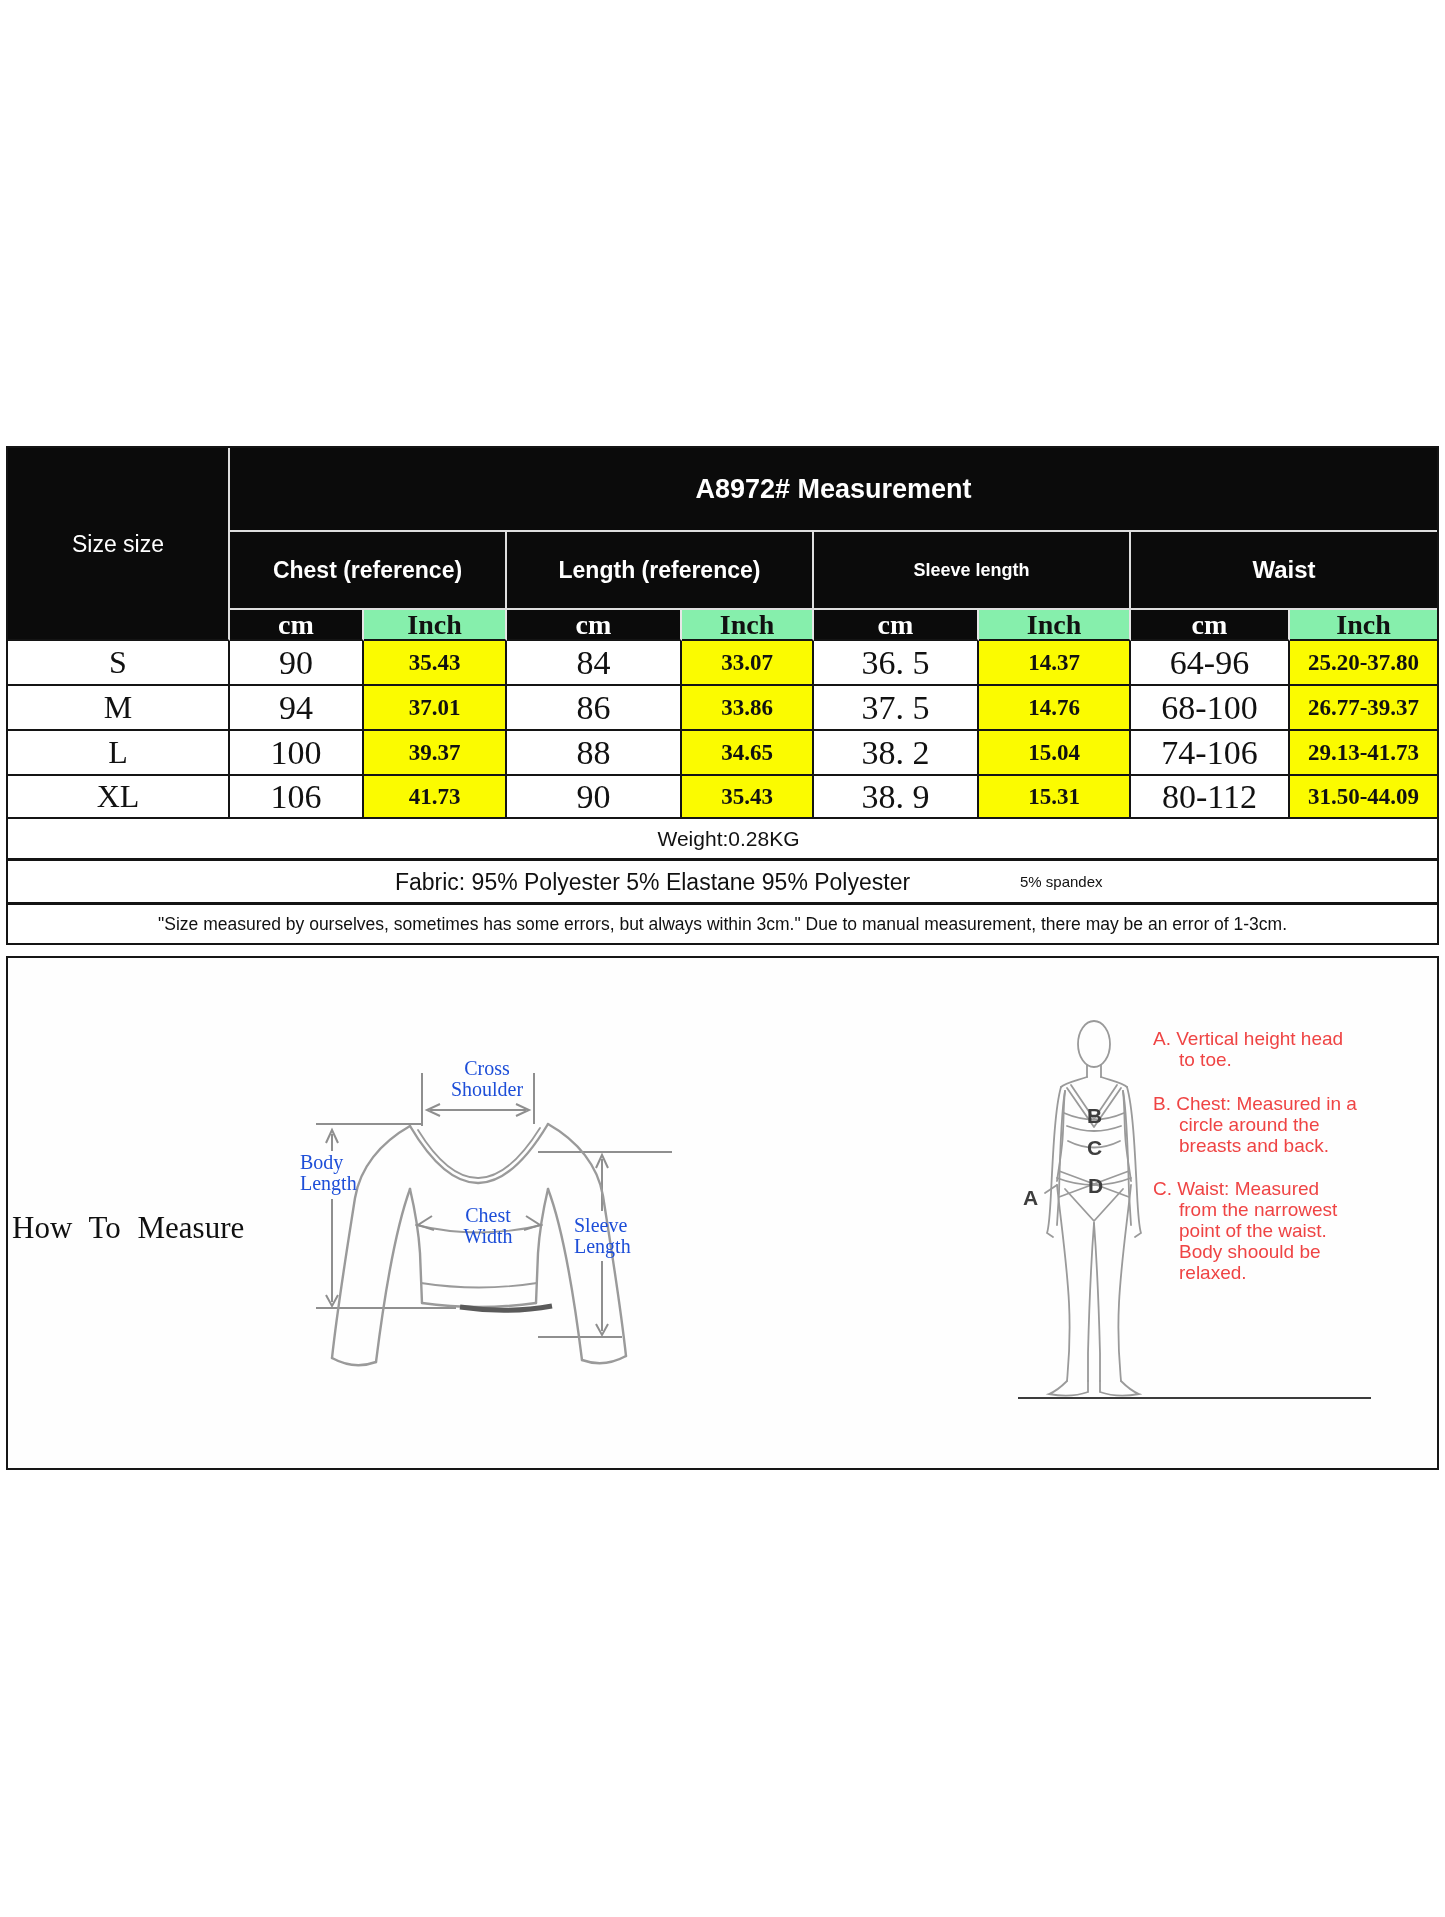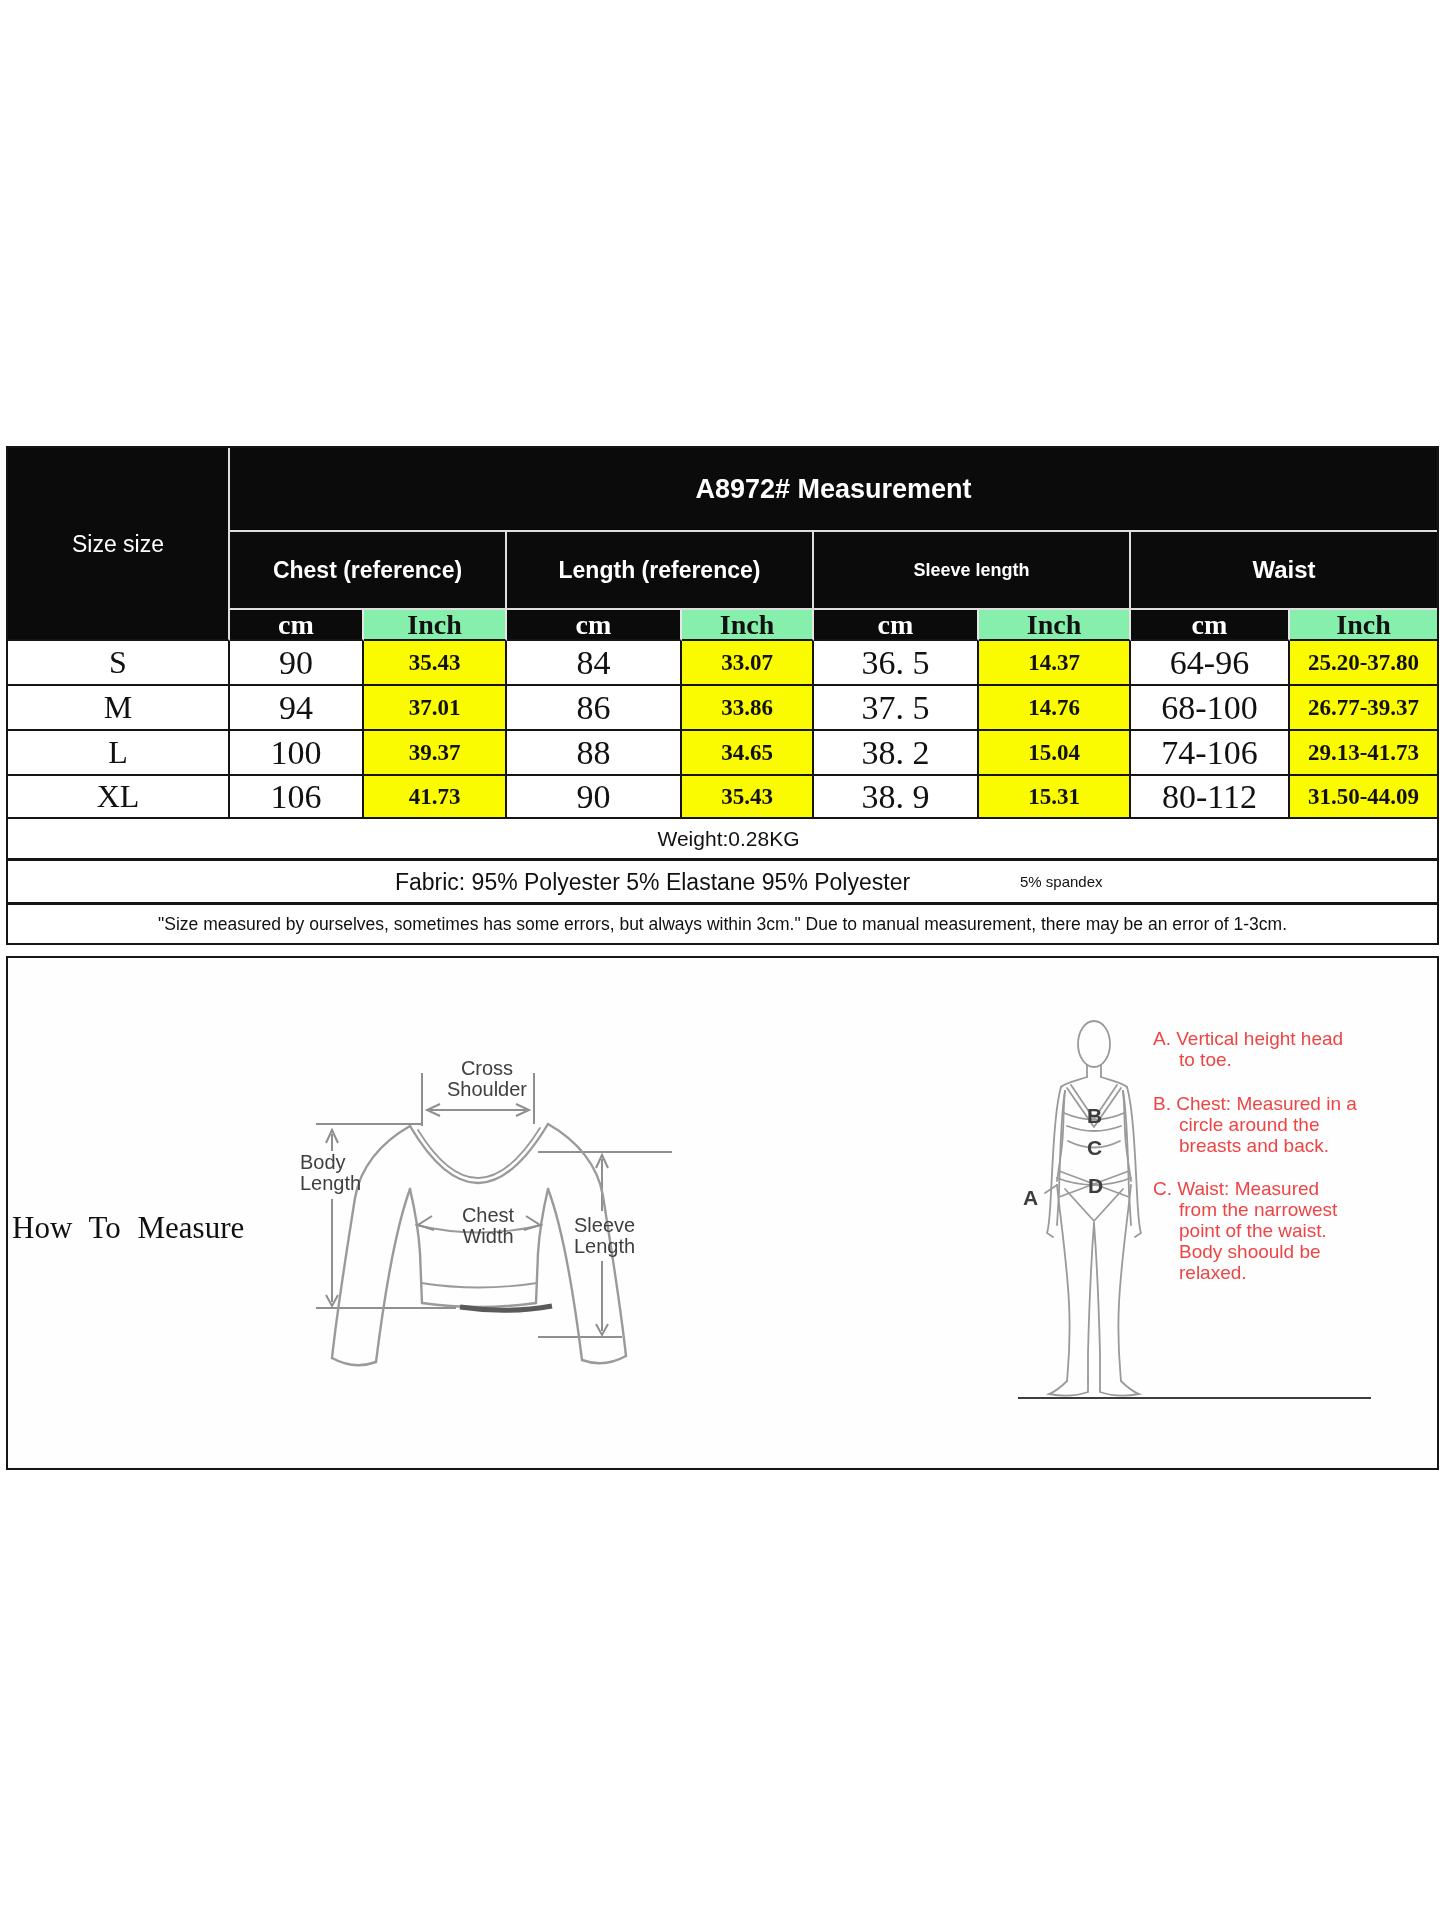--- a/index.html
+++ b/index.html
@@ -39,21 +39,21 @@
   .fabric-small{position:absolute;left:1012px;top:50%;transform:translateY(-50%);font-size:15px;}
   
   .measure-box{
     position:absolute;left:6px;top:956px;width:1433px;height:514px;box-sizing:border-box;
     border:2px solid #161616;background:#fefefe;
   }
   .howto{
     position:absolute;left:4px;top:252px;font-family:"Liberation Serif",serif;
     font-size:31px;color:#101010;word-spacing:9px;white-space:nowrap;
   }
-  .g-label{position:absolute;font-size:20px;line-height:21px;color:#404040;}
+  .g-label{position:absolute;font-size:20px;line-height:21px;color:#1d4ed8;font-family:Liberation Serif, serif;}
   .g-label.center{text-align:center;}
   .lbl-cross{left:424px;top:100px;width:110px;}
   .lbl-bodylen{left:292px;top:194px;width:90px;}
   .lbl-chestw{left:430px;top:247px;width:100px;}
   .lbl-sleevelen{left:566px;top:257px;width:90px;}
   .diagram-svg{position:absolute;}
   .svg-garment{left:252px;top:55px;}
   .svg-body{left:997px;top:55px;}
   .instr{
     position:absolute;left:1145px;width:245px;font-size:19px;line-height:21px;

